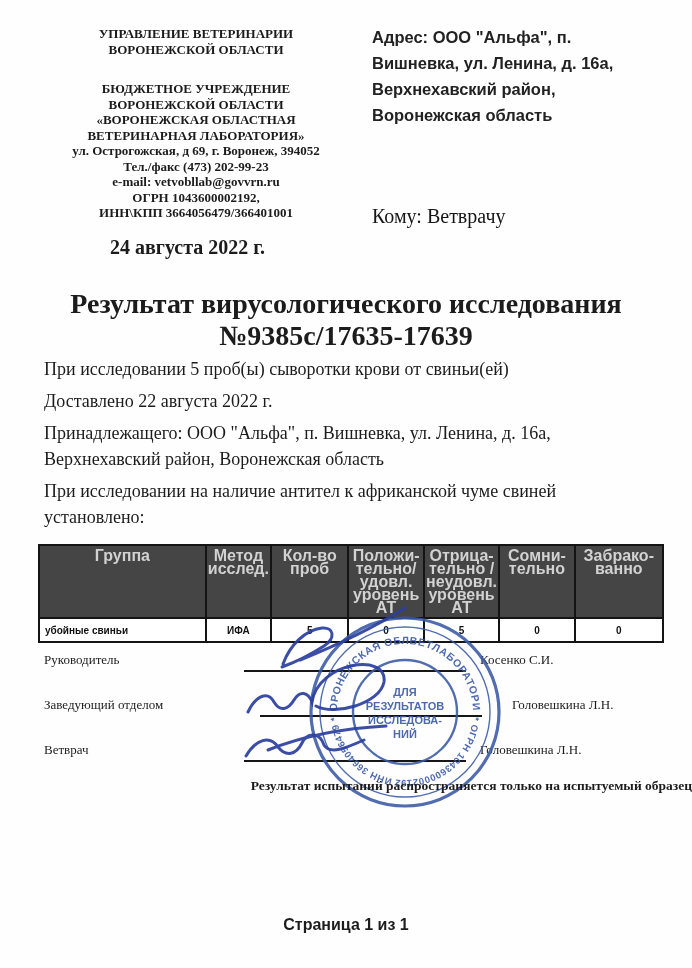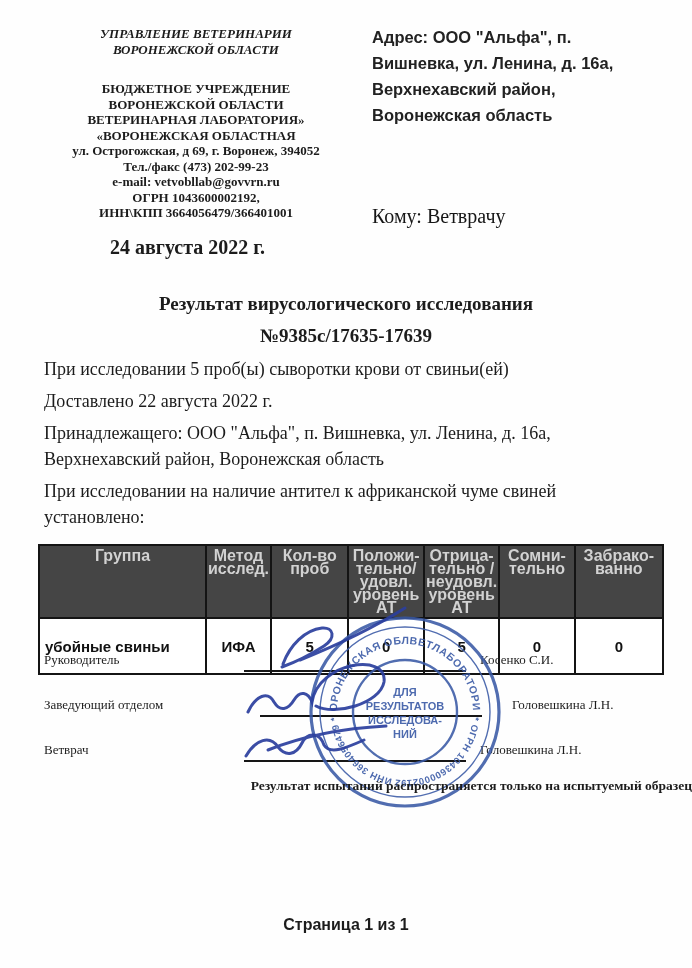--- a/index.html
+++ b/index.html
@@ -9,39 +9,39 @@
     background:#fefefe;
     font-family:"Liberation Serif", serif;
     color:#1c1c1c;
     overflow:hidden;
   }
   
   .org-block{
     position:absolute;left:62px;top:26px;width:268px;
     text-align:center;font-weight:700;font-size:13px;line-height:15.5px;
   }
-  .org-authority{margin-bottom:24px;font-style:italic;}
+  .org-authority{margin-bottom:24px;}
   
   .addr-block{
     position:absolute;left:372px;top:24px;width:282px;
     font-family:"Liberation Sans", sans-serif;
     font-weight:700;font-size:16.5px;line-height:26px;color:#222;
   }
   .komu{
     position:absolute;left:372px;top:205px;
     font-size:20px;color:#161616;
   }
   .doc-date{
     position:absolute;left:110px;top:236px;
     font-weight:700;font-size:20px;
   }
   
   .title{
     position:absolute;left:0;top:288px;width:692px;
-    text-align:center;font-weight:700;font-size:19px;line-height:32px;
+    text-align:center;font-weight:700;font-size:28px;line-height:32px;
   }
   
   .body-text{
     position:absolute;left:44px;top:356px;width:616px;
     font-size:18px;line-height:26px;
   }
   .body-text p{margin:0 0 6px 0;}
   
   table.results{
     position:absolute;left:38px;top:544px;width:626px;
@@ -51,22 +51,22 @@
   table.results th{
     background:#454545;color:#d2d2d2;
     font-size:16px;font-weight:700;line-height:13px;
     vertical-align:top;padding:3px 1px;
     border:2px solid #141414;
     white-space:pre-line;text-align:center;
     height:56px;
   }
   table.results td{
     border:2px solid #141414;
-    font-size:15px;font-weight:700;color:#111;
-    text-align:center;padding:18px 2px;height:18px;
+    font-size:10px;font-weight:700;color:#111;
+    text-align:center;padding:2px 2px;height:18px;
     background:#fff;
   }
   table.results td.left{text-align:left;padding-left:5px;}
   
   .sig-row{
     position:absolute;left:44px;width:610px;height:40px;
     display:flex;align-items:flex-end;
     font-size:13px;
   }
   .sig-row .role{width:200px;padding-bottom:4px;}
@@ -93,22 +93,22 @@
 <div class="page">
 
   <div class="org-block">
     <div class="org-authority">
       <div>УПРАВЛЕНИЕ ВЕТЕРИНАРИИ</div>
       <div>ВОРОНЕЖСКОЙ ОБЛАСТИ</div>
     </div>
     <div class="org-institution">
       <div>БЮДЖЕТНОЕ УЧРЕЖДЕНИЕ</div>
       <div>ВОРОНЕЖСКОЙ ОБЛАСТИ</div>
+      <div>«ВОРОНЕЖСКАЯ ОБЛАСТНАЯ</div>
       <div>ВЕТЕРИНАРНАЯ ЛАБОРАТОРИЯ»</div>
-      <div>«ВОРОНЕЖСКАЯ ОБЛАСТНАЯ</div>
       <div>ул. Острогожская, д 69, г. Воронеж, 394052</div>
       <div>Тел./факс  (473) 202-99-23</div>
       <div>e-mail: vetvobllab@govvrn.ru</div>
       <div>ОГРН 1043600002192,</div>
       <div>ИНН\КПП 3664056479/366401001</div>
     </div>
   </div>
 
   <div class="addr-block">Адрес: ООО "Альфа", п. Вишневка, ул. Ленина, д. 16а, Верхнехавский район, Воронежская область</div>
   <div class="komu">Кому: Ветврачу</div>

